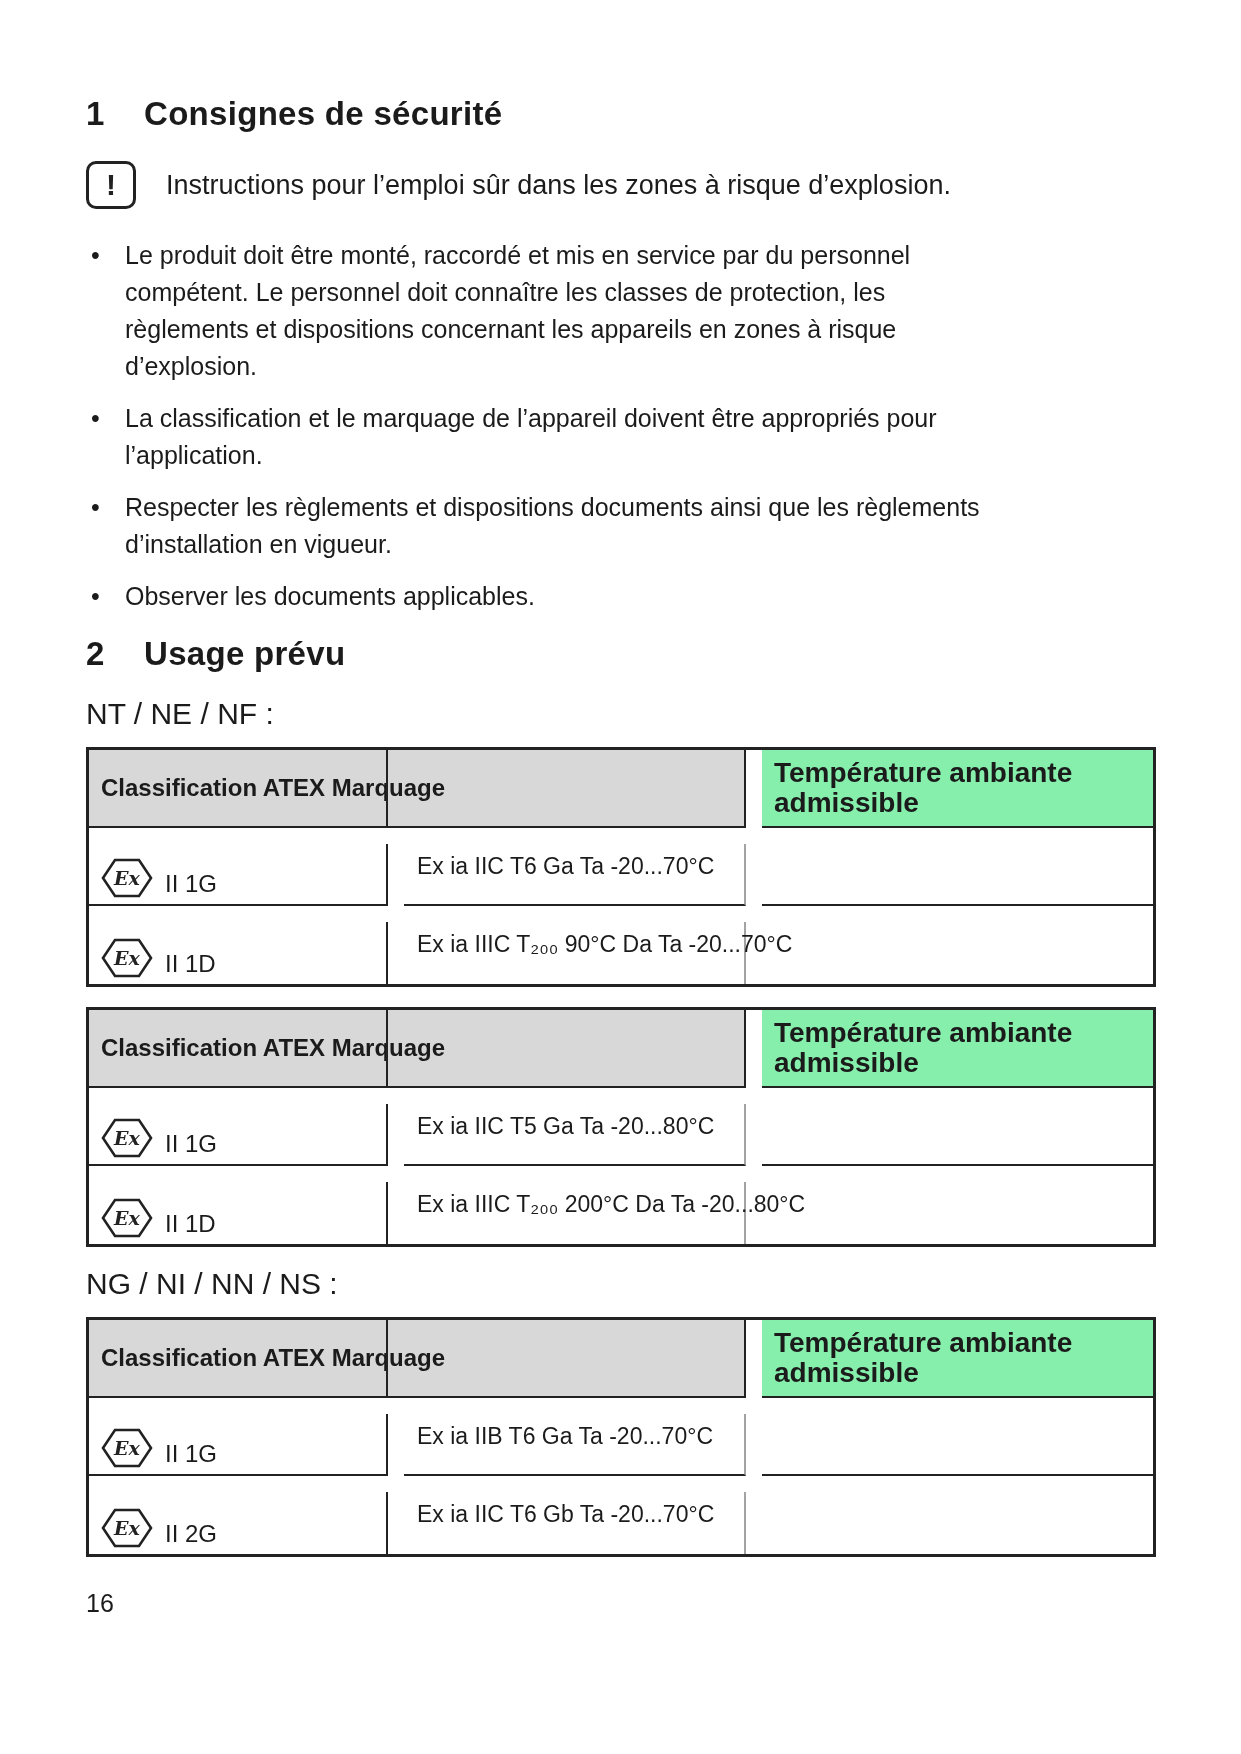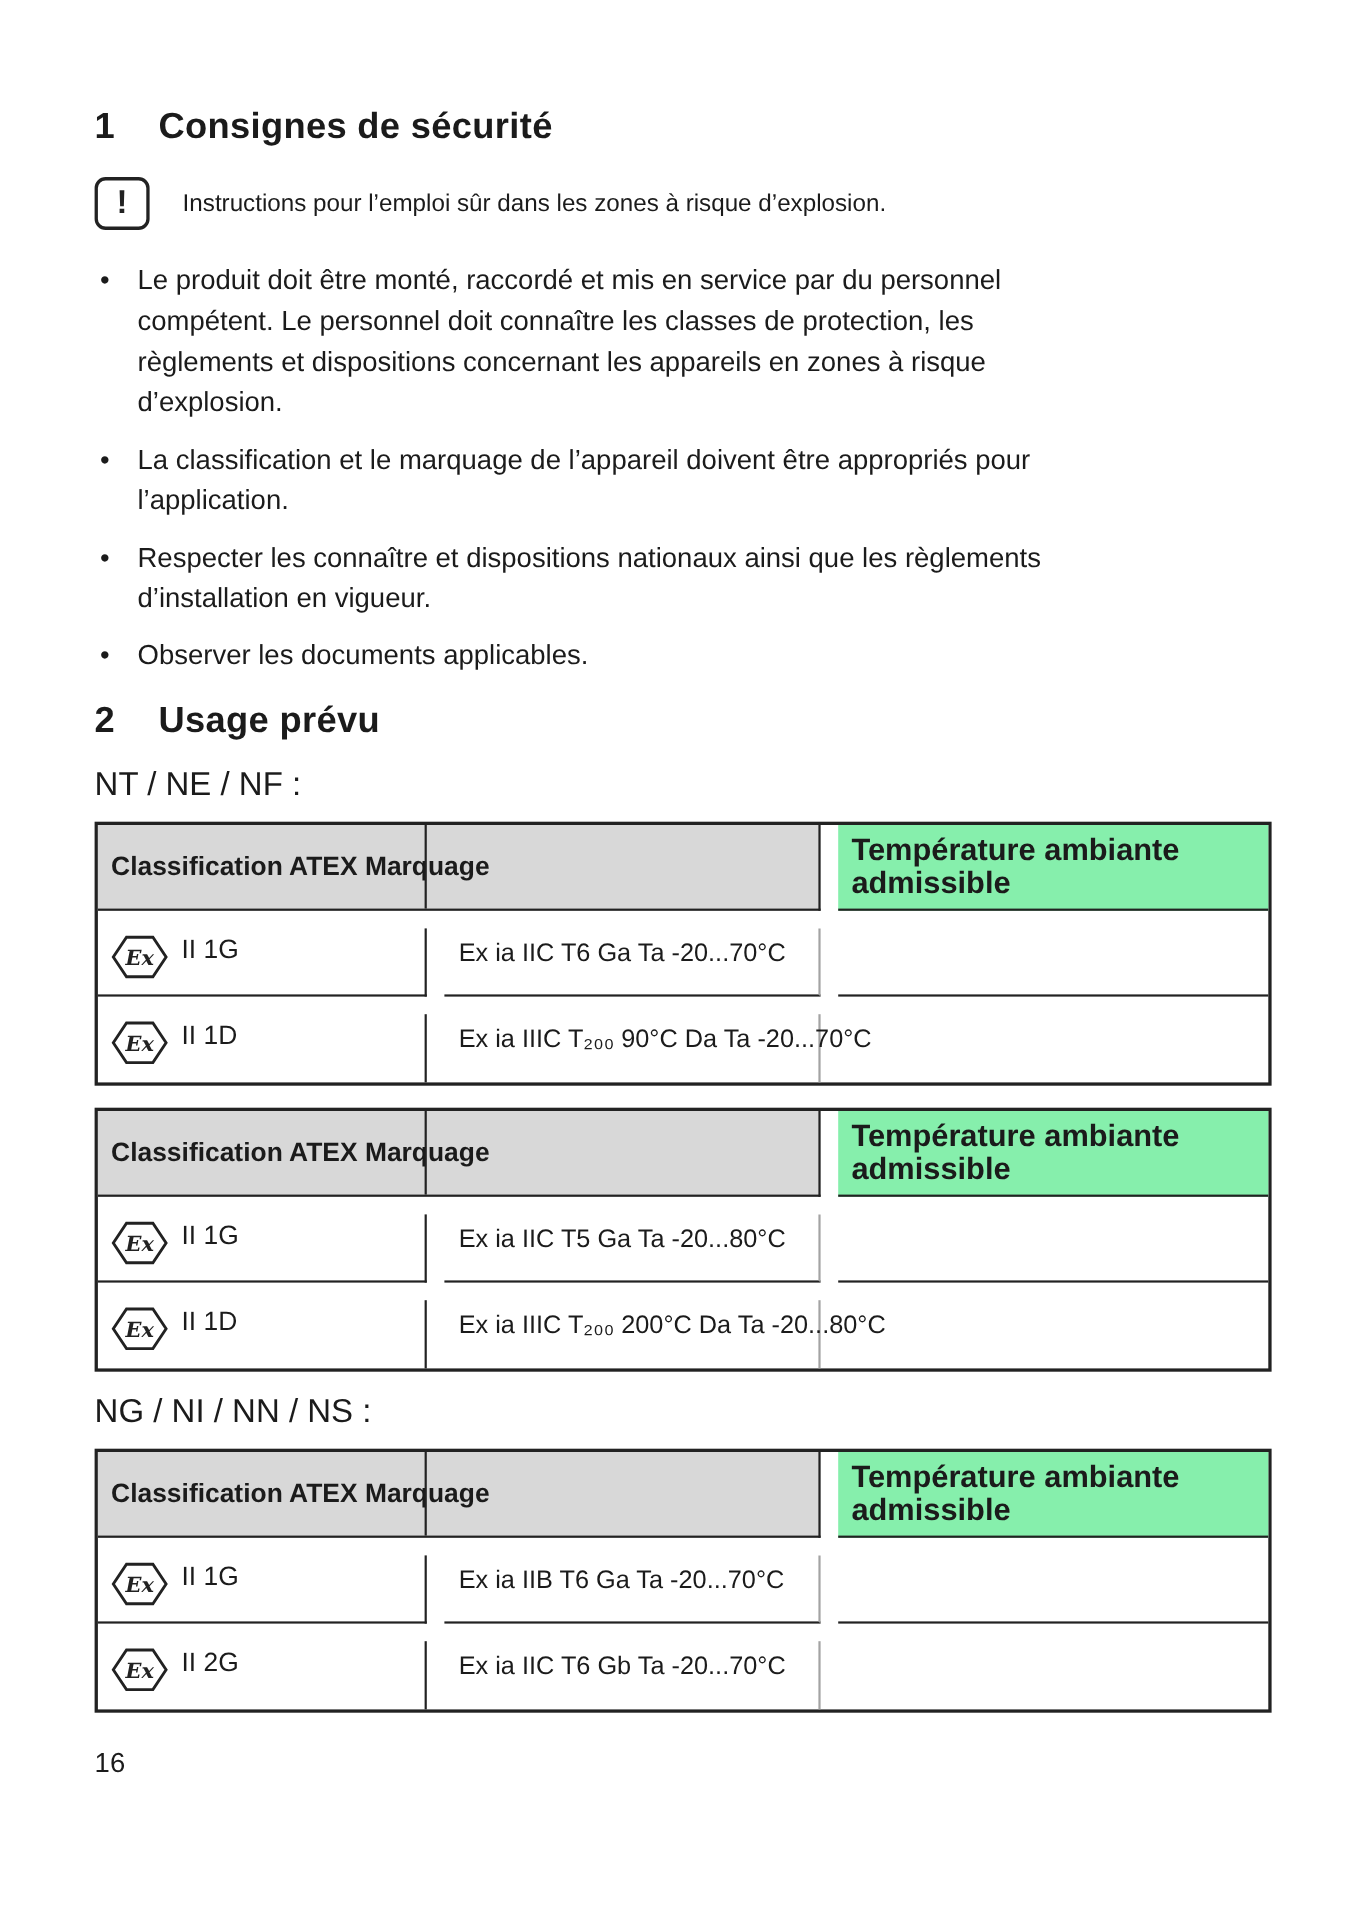--- a/index.html
+++ b/index.html
@@ -10,21 +10,21 @@
     padding:95px 86px 0 86px;
   }
   .h1 { display:flex; font-size:33px; font-weight:bold; letter-spacing:.3px; margin:0 0 28px 0; }
   .h1 .num { width:58px; flex:0 0 58px; }
   .note { display:flex; align-items:center; gap:30px; margin:0 0 28px 0; }
   .warn-box {
     width:44px; height:42px; border:3px solid #222; border-radius:10px;
     display:flex; align-items:center; justify-content:center;
     font-weight:bold; font-size:30px; flex:0 0 44px; color:#222;
   }
-  .note-text { font-size:22px; }
+  .note-text { font-size:27px; }
   .bullets { margin:0 0 6px 0; }
   .bullet { display:flex; font-size:25px; line-height:37px; margin:0 0 15px 0; }
   .bullet .dot { width:34px; flex:0 0 34px; padding-left:5px; }
   .bullet .txt { max-width:865px; }
   .h2 { margin-top:20px; margin-bottom:24px; }
   .para { font-size:25px; line-height:36px; margin:0 0 18px 0; }
   .group-label { font-size:30px; margin:2px 0 16px 0; }
 
   .tbl {
     width:1070px; display:grid; grid-template-columns:299px 342px 1fr;
@@ -37,21 +37,21 @@
     display:flex; align-items:center; min-height:78px; box-sizing:border-box;
   }
   .th-left::after { content:""; position:absolute; left:297px; top:0; bottom:0; width:2px; background:#222; }
   .th-right {
     background:#86efac; border-bottom:2px solid #222;
     font-weight:bold; font-size:28px; line-height:30px; padding:8px 12px;
     display:flex; align-items:center; min-height:78px; box-sizing:border-box;
   }
   .cell-class {
     border-right:2px solid #222; border-bottom:2px solid #222;
-    display:flex; align-items:flex-start; gap:12px; padding:6px 8px 6px 12px;
+    display:flex; align-items:flex-end; gap:12px; padding:6px 8px 6px 12px;
     font-size:24px; min-height:62px; box-sizing:border-box;
   }
   .cell-mark {
     position:relative; z-index:2;
     border-right:2px solid #a3a3a3; border-bottom:2px solid #222;
     font-size:23px; padding:9px 0 0 13px; white-space:nowrap; overflow:visible;
     min-height:62px; box-sizing:border-box;
   }
   .cell-temp { border-bottom:2px solid #222; min-height:62px; box-sizing:border-box; }
   .last { border-bottom:none; }
@@ -77,21 +77,21 @@
     <div class="bullet">
       <span class="dot">•</span>
       <span class="txt">Le produit doit être monté, raccordé et mis en service par du personnel compétent. Le personnel doit connaître les classes de protection, les règlements et dispositions concernant les appareils en zones à risque d’explosion.</span>
     </div>
     <div class="bullet">
       <span class="dot">•</span>
       <span class="txt">La classification et le marquage de l’appareil doivent être appropriés pour l’application.</span>
     </div>
     <div class="bullet">
       <span class="dot">•</span>
-      <span class="txt">Respecter les connaître et dispositions nationaux ainsi que les règlements d’installation en vigueur.</span>
+      <span class="txt">Respecter les règlements et dispositions documents ainsi que les règlements d’installation en vigueur.</span>
     </div>
     <div class="bullet">
       <span class="dot">•</span>
       <span class="txt">Observer les documents applicables.</span>
     </div>
   </div>
 
   <div class="h1 h2">
     <span class="num">2</span>
     <span>Usage prévu</span>

